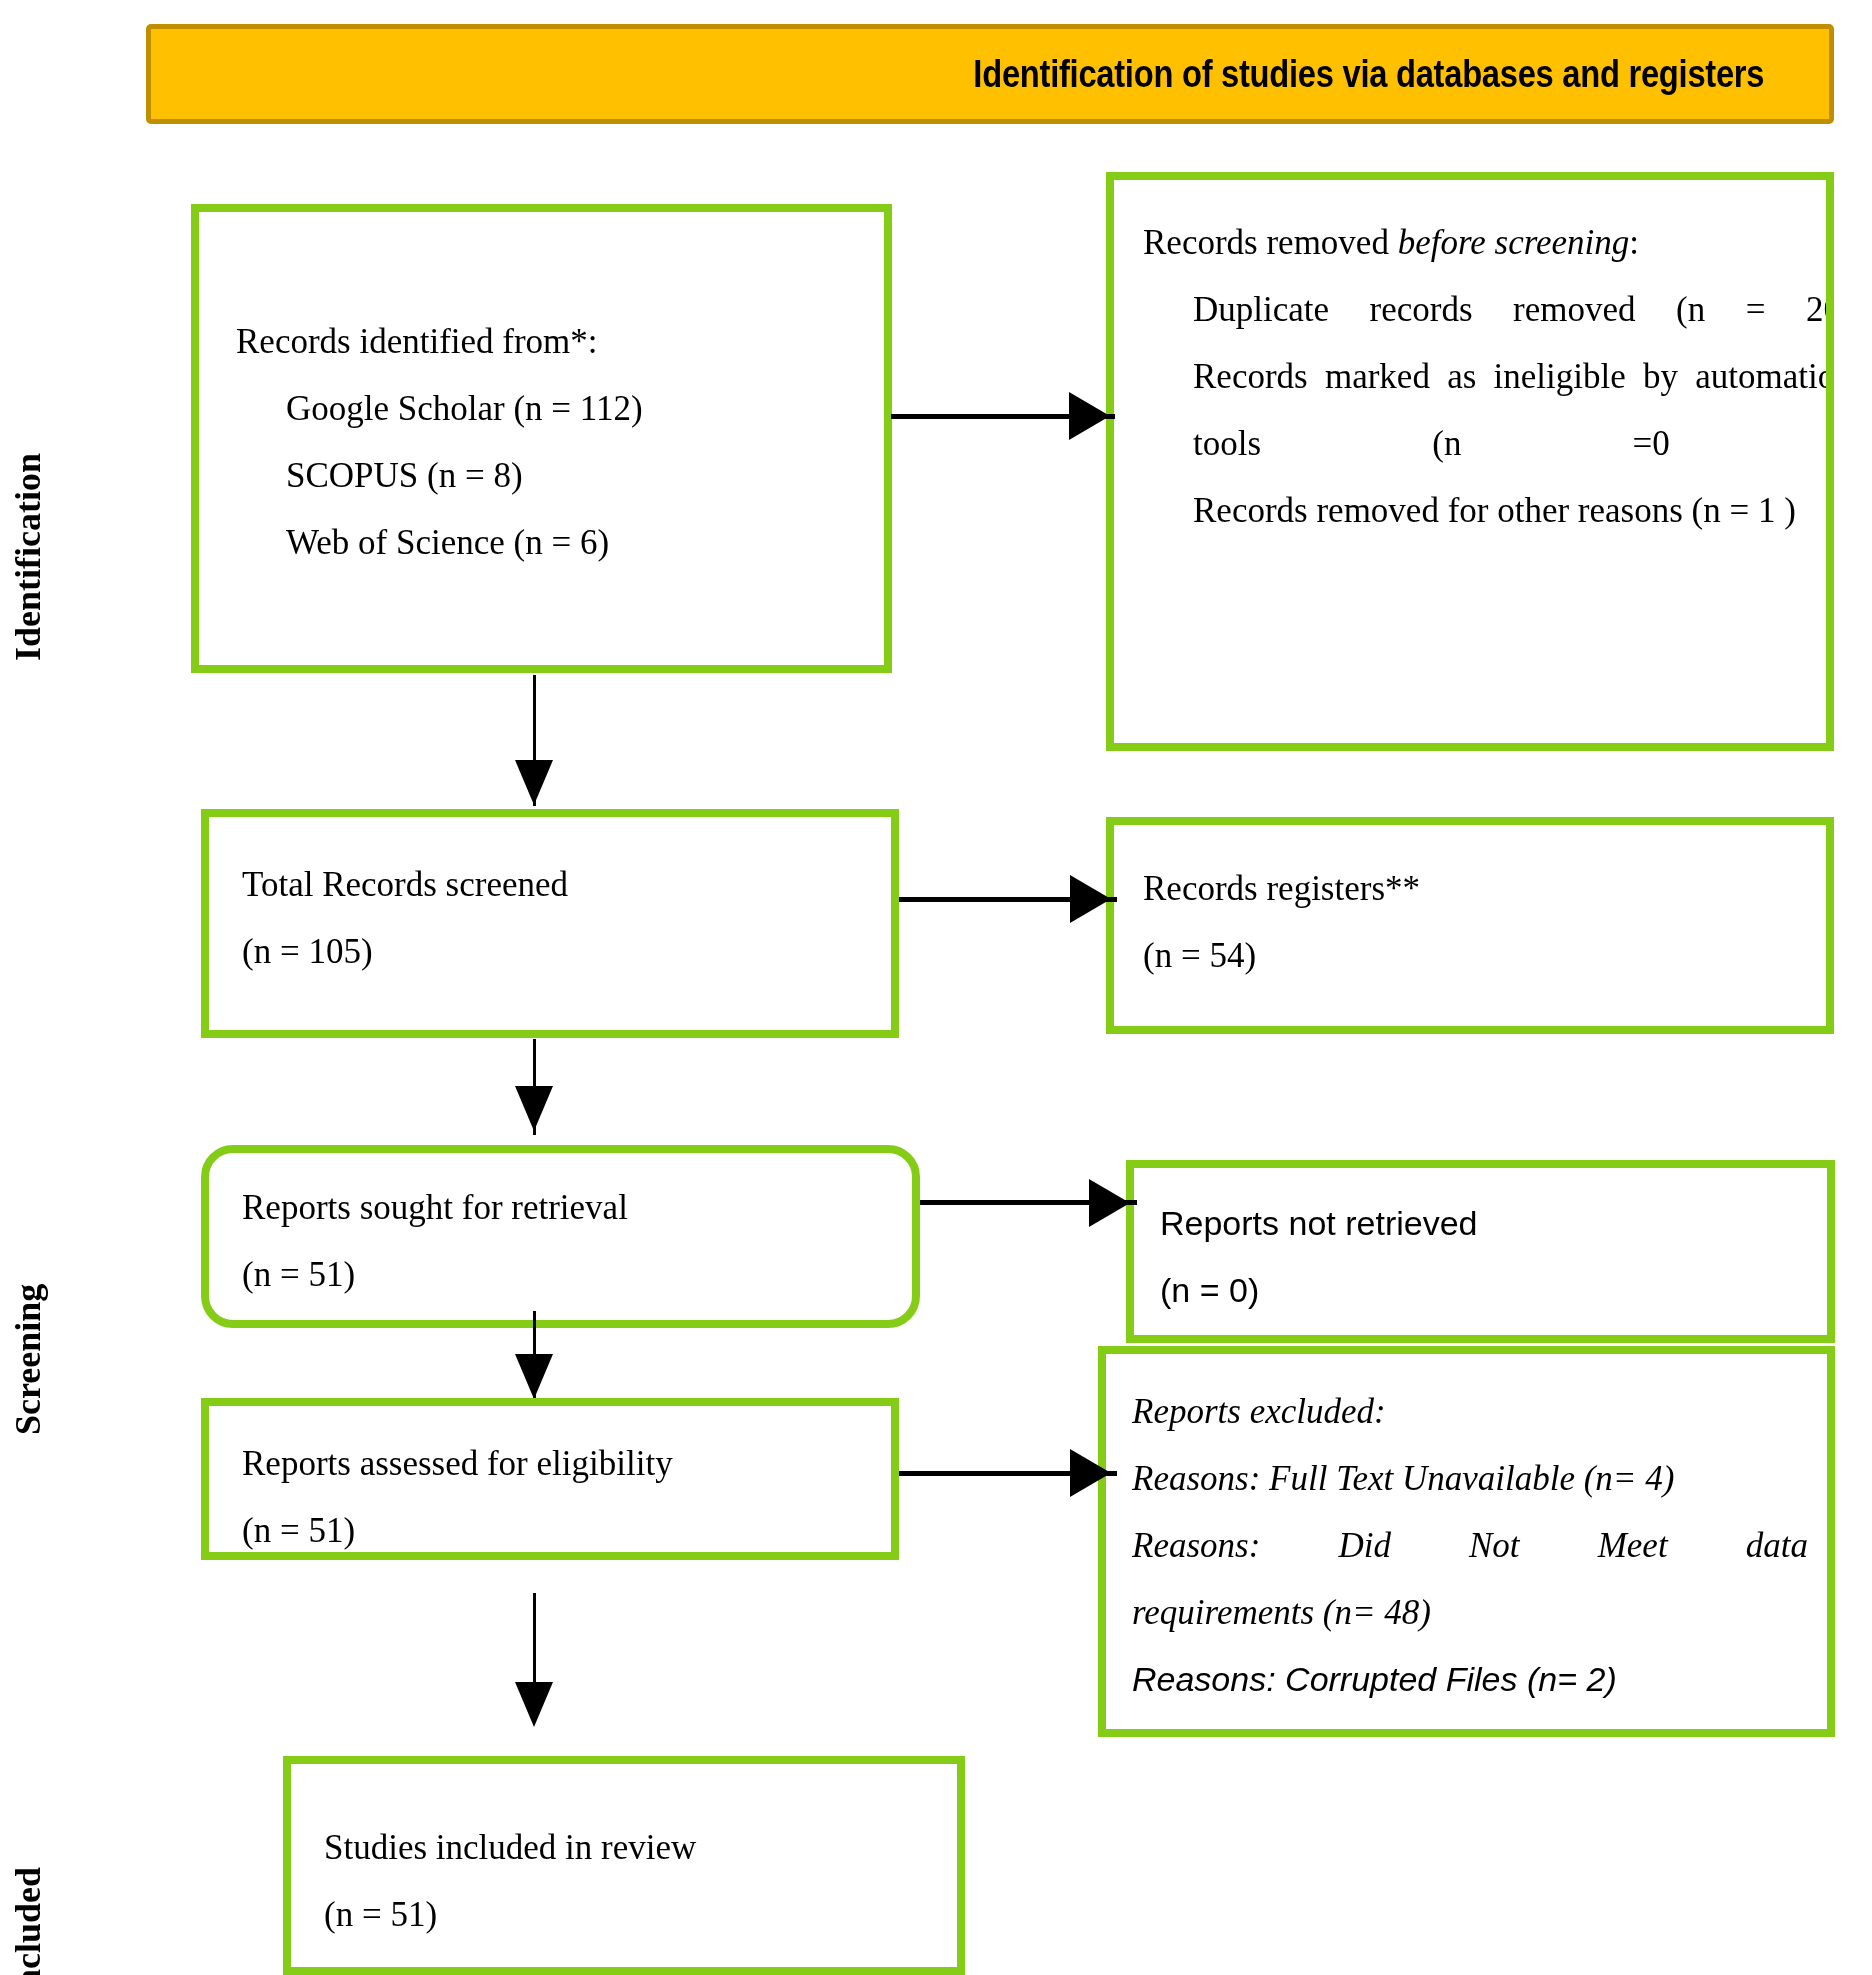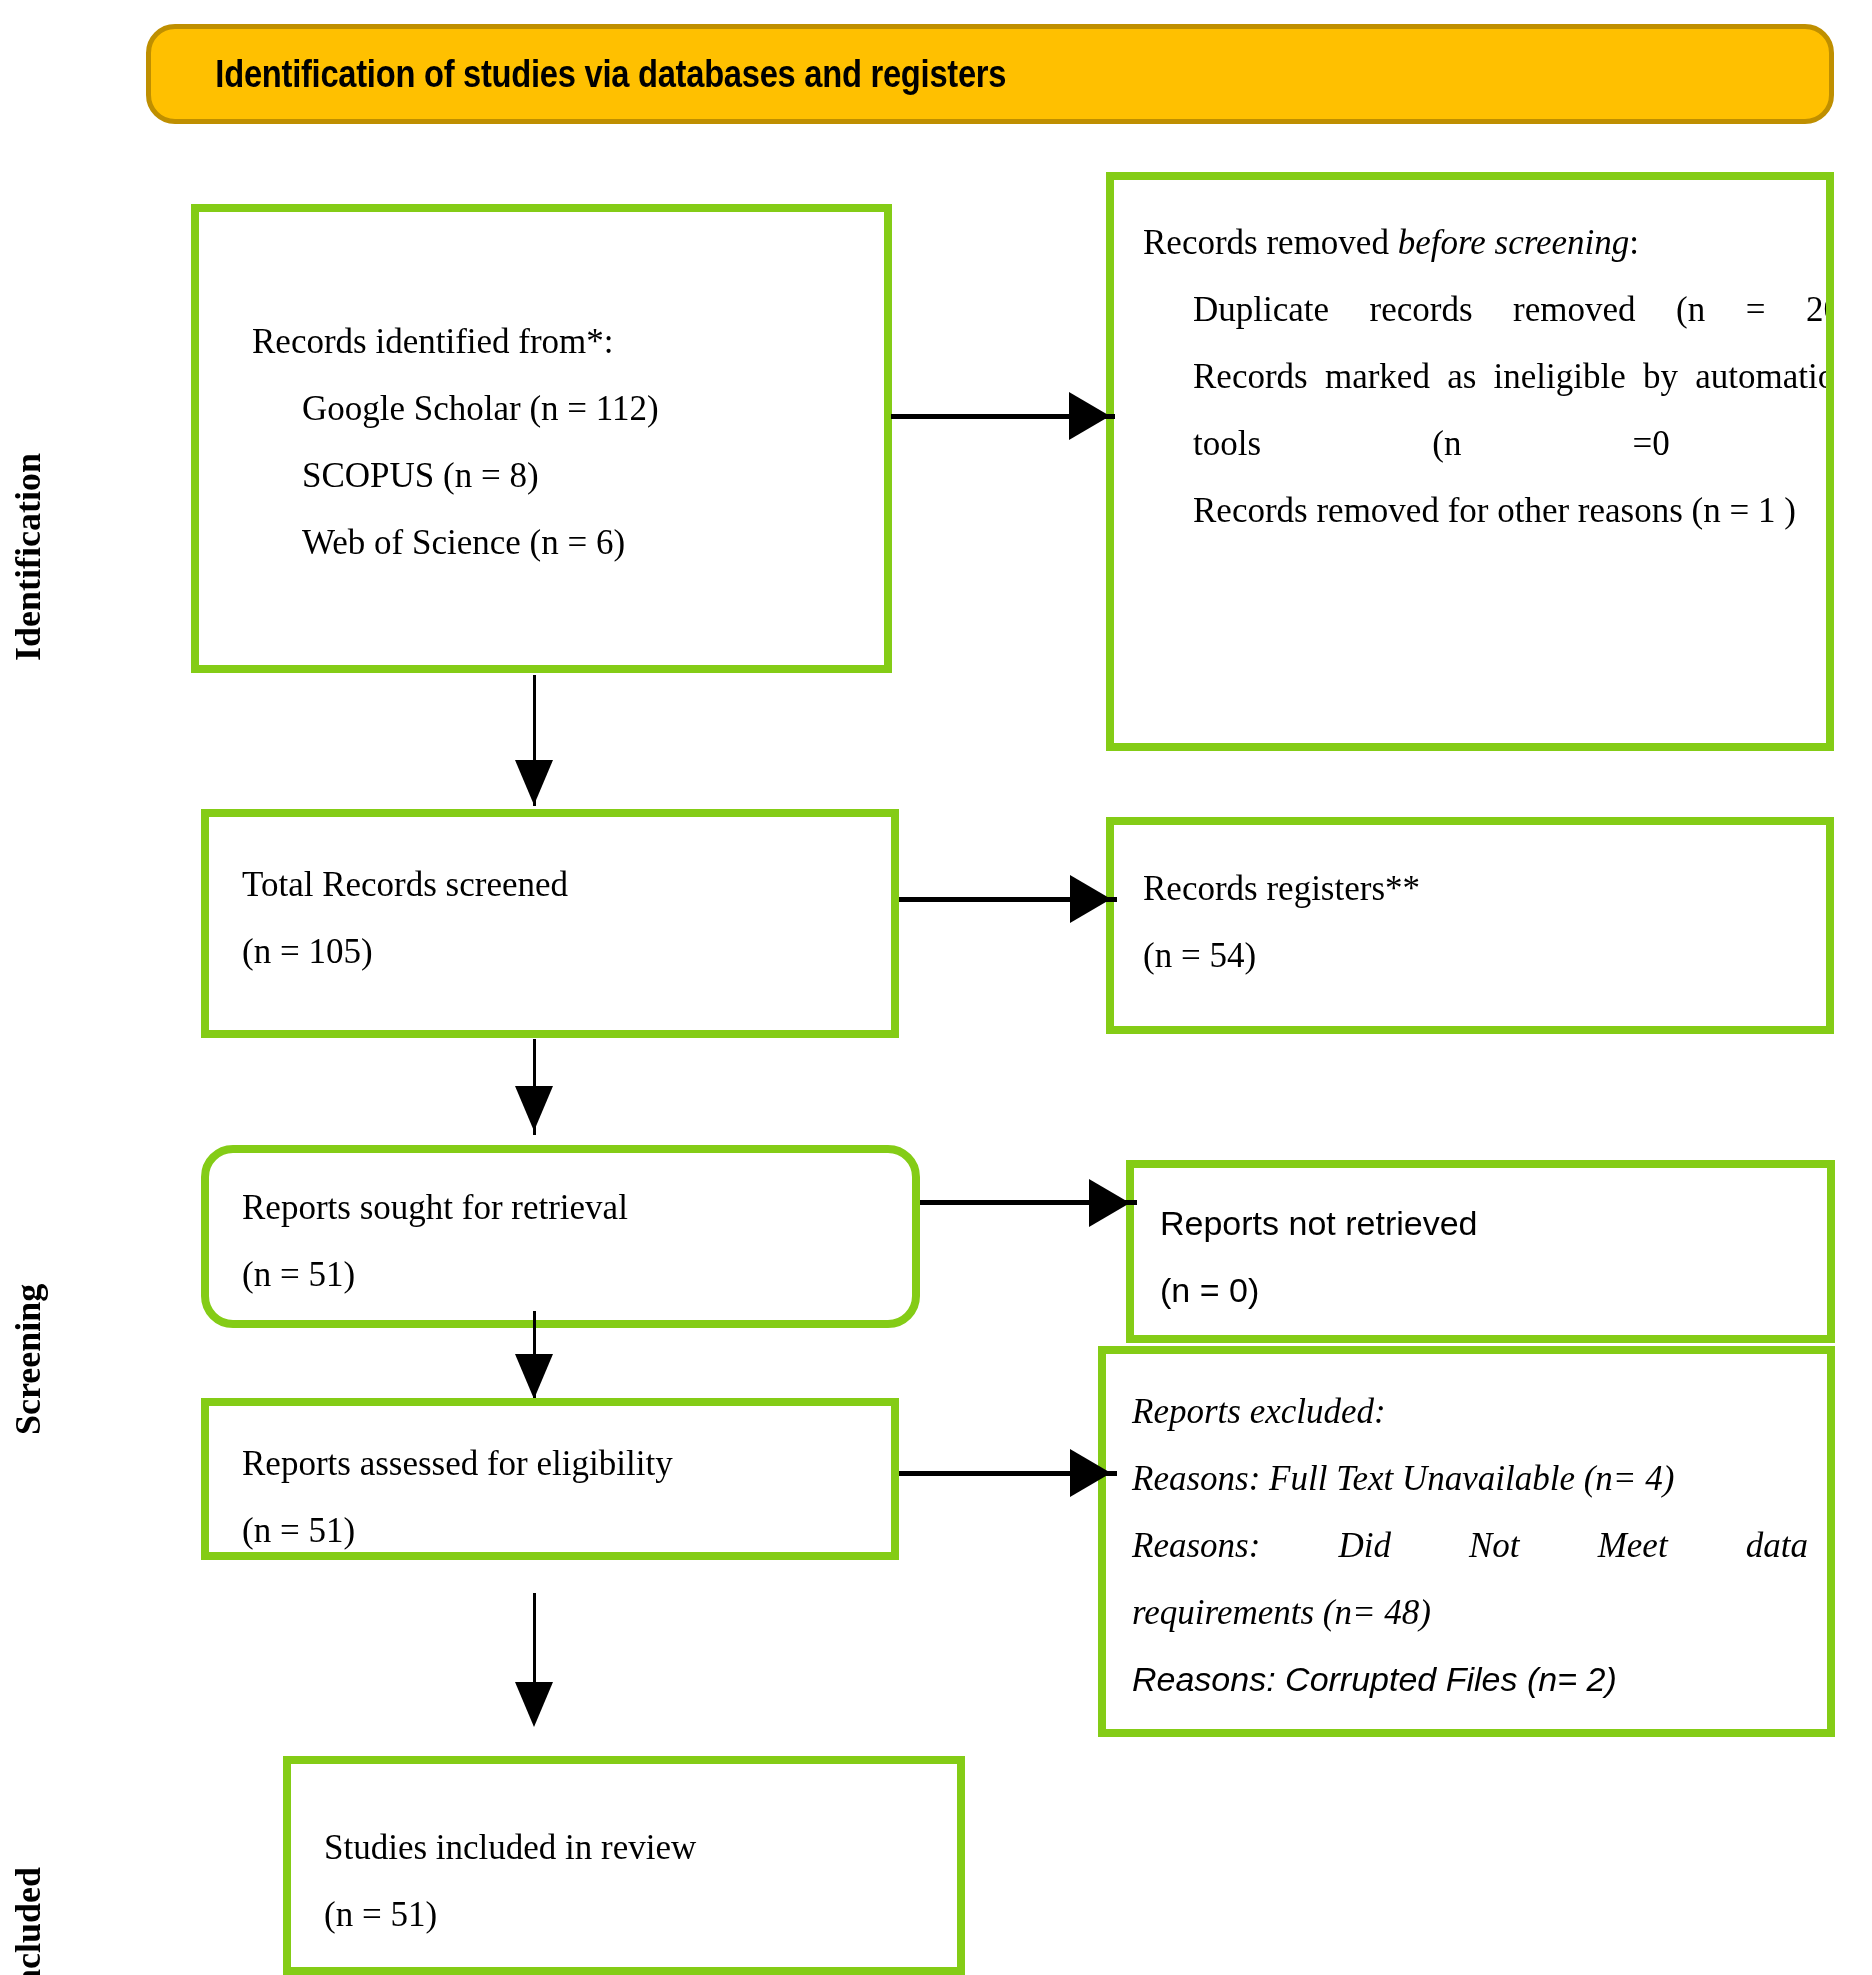--- a/index.html
+++ b/index.html
@@ -20,25 +20,25 @@
 
   
   .banner {
     position: absolute;
     left: 146px;
     top: 24px;
     width: 1688px;
     height: 100px;
     background: #FFC000;
     border: 5.2px solid #BF8F00;
-    border-radius: 29px;
+    border-radius: 5px;
     box-sizing: border-box;
     display: flex;
     align-items: center;
-    justify-content: flex-start;
+    justify-content: flex-end;
   }
   .banner-text {
     font-family: "Liberation Sans", "DejaVu Sans", sans-serif;
     font-weight: bold;
     font-size: 38px;
     color: #000000;
     letter-spacing: -0.3px;
     white-space: nowrap;
     transform: scaleX(0.86);
   }
@@ -128,21 +128,21 @@
 
   <div class="banner">
     <div class="banner-text">Identification of studies via databases and registers</div>
   </div>
 
   <div class="stage-label" style="left:49px; top:619px;">Identification</div>
   <div class="stage-label" style="left:49px; top:1393px;">Screening</div>
   <div class="stage-label" style="left:49px; top:1961px;">Included</div>
 
   <div class="box" style="left:191px; top:204px; width:701px; height:469px;">
-    <div class="box-inner" style="padding:96px 20.6px 0 37px;margin-left:16px;">
+    <div class="box-inner" style="padding:96px 20.6px 0 37px;">
       <div class="line">Records identified from*:</div>
       <div class="line indent">Google Scholar (n = 112)</div>
       <div class="line indent">SCOPUS (n = 8)</div>
       <div class="line indent">Web of Science (n = 6)</div>
     </div>
   </div>
 
   <div class="box" style="left:1106px; top:172px; width:728px; height:579px;">
     <div class="box-inner" style="padding:29px 23px 0 29px;">
       <div class="line wrap"><span>Records removed </span><span class="ital">before screening</span><span>:</span></div>

